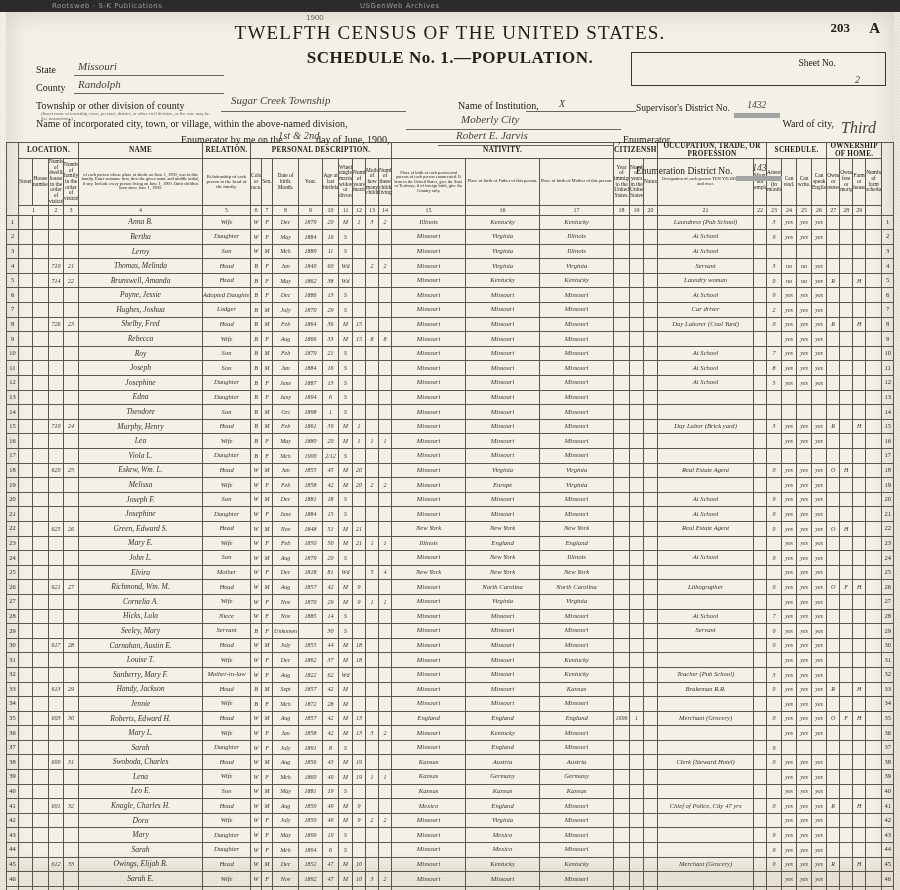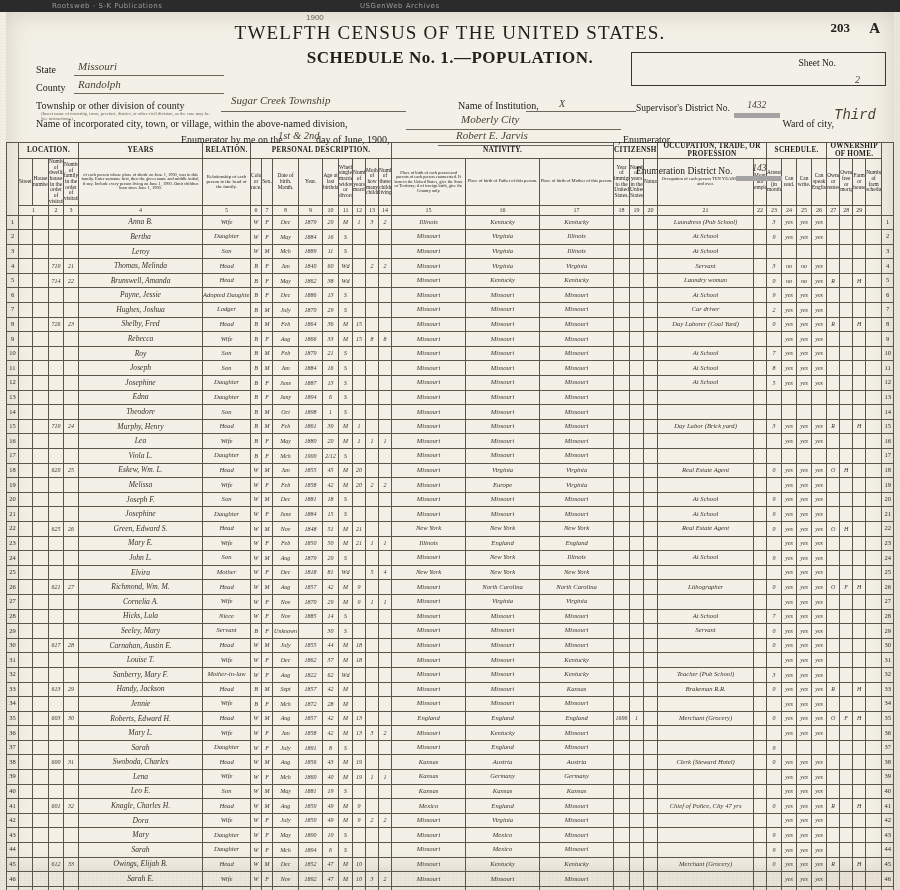--- a/index.html
+++ b/index.html
@@ -158,21 +158,21 @@
       <div class="f-row" style="left:35px;top:99px;font-size:4.6px;color:#6a6256;width:175px;">(Insert name of township, town, precinct, district, or other civil division, as the case may be. See instructions.)</div>
 
       <div class="f-row" style="left:452px;top:88px;">Name of Institution,</div>
       <div class="f-row hand" style="left:553px;top:86px;font-size:10px;">X</div>
       <div style="position:absolute;left:520px;top:99px;width:110px;border-bottom:1px solid #6e6658;"></div>
 
       <div class="f-row" style="left:30px;top:106px;">Name of incorporated city, town, or village, within the above-named division,</div>
       <div class="f-row hand" style="left:455px;top:101px;font-size:11px;">Moberly City</div>
       <div style="position:absolute;left:400px;top:117px;width:215px;border-bottom:1px solid #6e6658;"></div>
       <div class="f-row" style="right:60px;top:106px;">Ward of city,</div>
-      <div class="f-row hand" style="right:18px;top:95px;font-size:14px;font-family:Liberation Mono, monospace;">Third</div>
+      <div class="f-row hand" style="right:18px;top:107px;font-size:16px;">Third</div>
 
       <div class="f-row" style="left:175px;top:122px;">Enumerator by me on the</div>
       <div class="f-row hand" style="left:272px;top:118px;font-size:10.5px;">1st &amp; 2nd</div>
       <div class="f-row" style="left:310px;top:122px;">day of June, 1900,</div>
       <div class="f-row hand" style="left:450px;top:117px;font-size:11px;">Robert E. Jarvis</div>
       <div style="position:absolute;left:432px;top:133px;width:175px;border-bottom:1px solid #6e6658;"></div>
       <div class="f-row" style="left:612px;top:122px;">, Enumerator.</div>
     </div>
 
     <table class="census">
@@ -209,21 +209,21 @@
         <col style="width:13px">
         <col style="width:13px">
         <col style="width:16px">
         <col style="width:12px">
       </colgroup>
 
       <tbody>
           <tr class="grp-hdr">
         <td rowspan="3"></td>
         <td colspan="4">LOCATION.</td>
-        <td rowspan="1">YEARS</td>
+        <td rowspan="1">NAME</td>
         <td rowspan="1">RELATION.</td>
         <td colspan="9">PERSONAL DESCRIPTION.</td>
         <td colspan="3">NATIVITY.</td>
         <td colspan="3">CITIZENSHIP.</td>
         <td colspan="2">OCCUPATION, TRADE, OR PROFESSION</td>
         <td colspan="4">SCHEDULE.</td>
         <td colspan="4">OWNERSHIP OF HOME.</td>
         <td rowspan="3"></td>
       </tr>
 

